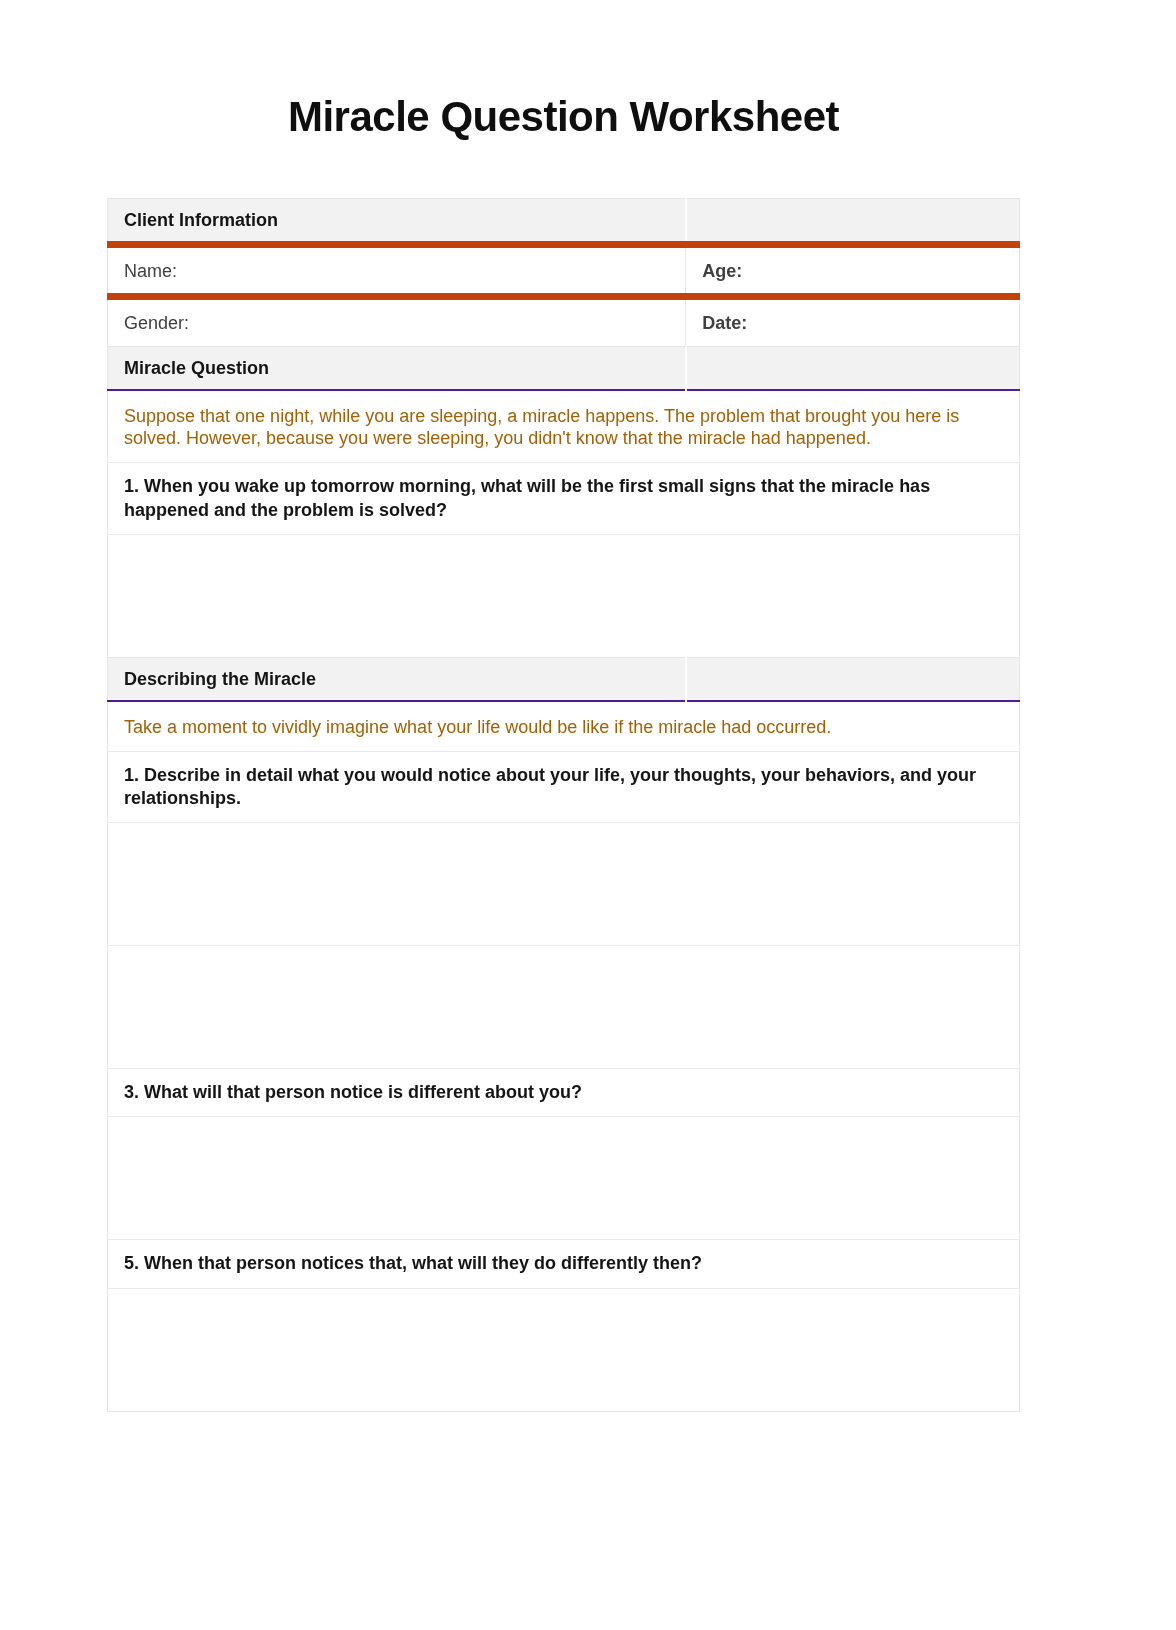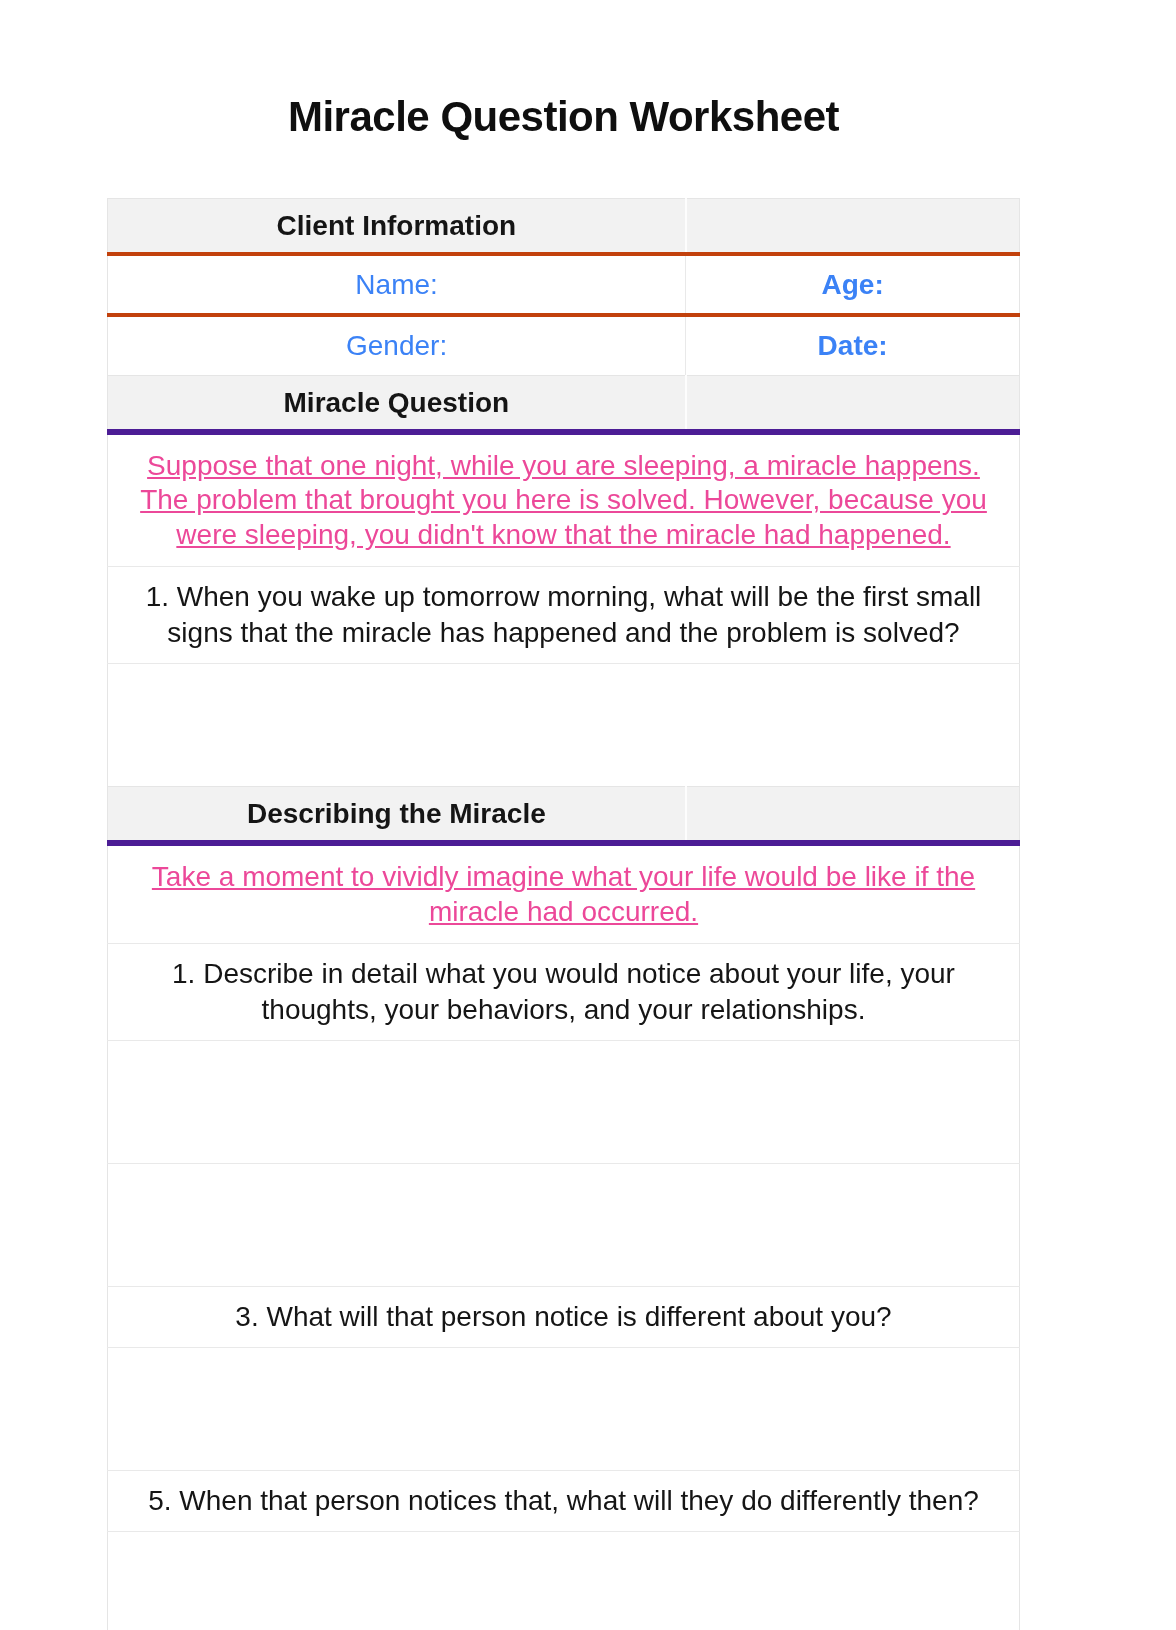--- a/index.html
+++ b/index.html
@@ -28,54 +28,52 @@
   }
   table.worksheet {
     width: 100%;
     border-collapse: collapse;
     table-layout: fixed;
     border: 1px solid #e5e5e5;
   }
   col.c-left  { width: 63.4%; }
   col.c-right { width: 36.6%; }
   td {
-    font-size: 28px;
+    font-size: 18px;
     vertical-align: top;
     color: #2a2a2a;
-    text-align: center;
   }
   tr.section-header td {
     background: #f2f2f2;
     font-weight: 700;
     color: #151515;
     padding: 11px 16px 10px 16px;
     line-height: 1.15;
     border-top: 1px solid #e5e5e5;
   }
   tr.section-header td.header-spacer {
     border-left: 2px solid #fdfdfd;
   }
   tr.field-row td {
     padding: 13px 16px 12px 16px;
     line-height: 1.15;
-    border-top: 4px solid #c2410c;
-    color: #3b82f6;
+    border-top: 7px solid #c2410c;
+    color: #404040;
   }
   tr.field-row td + td { border-left: 1px solid #e9e9e9; font-weight: bold; }
   tr.text-row td {
     padding: 14px 16px 13px 16px;
     line-height: 1.24;
-    border-top: 6px solid #4c1d95;
-    color: #ec4899;
-    text-decoration: underline;
+    border-top: 2px solid #4c1d95;
+    color: #a16207;
   }
   tr.question-row td {
     padding: 12px 16px;
     line-height: 1.29;
-    font-weight: 400;
+    font-weight: 700;
     color: #151515;
     border-top: 1px solid #e9e9e9;
   }
   tr.answer-row td {
     height: 123px;
     border-top: 1px solid #e9e9e9;
     background: #ffffff;
   }
 </style>
 </head>

